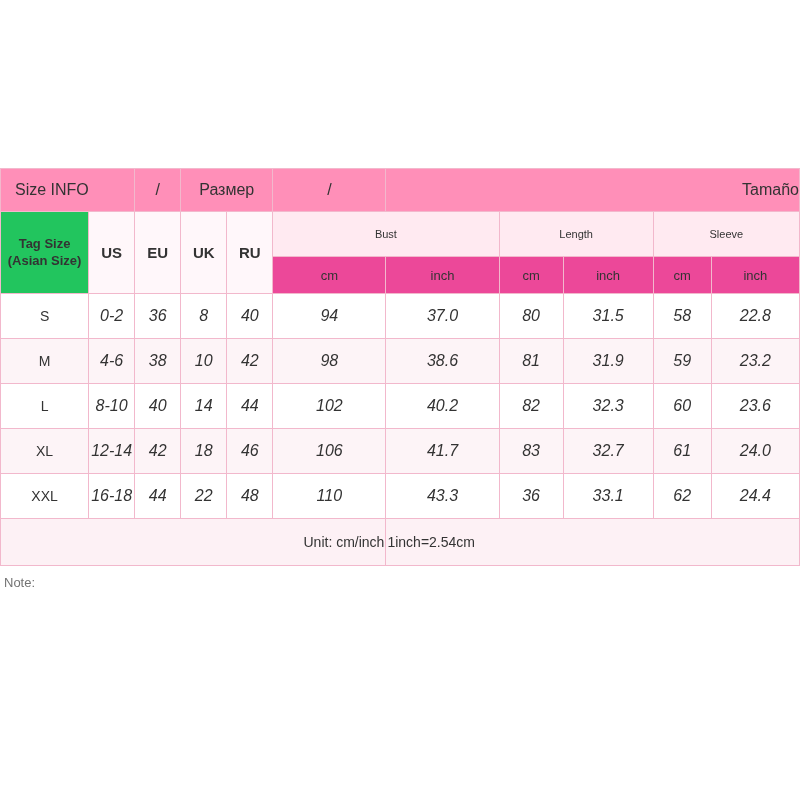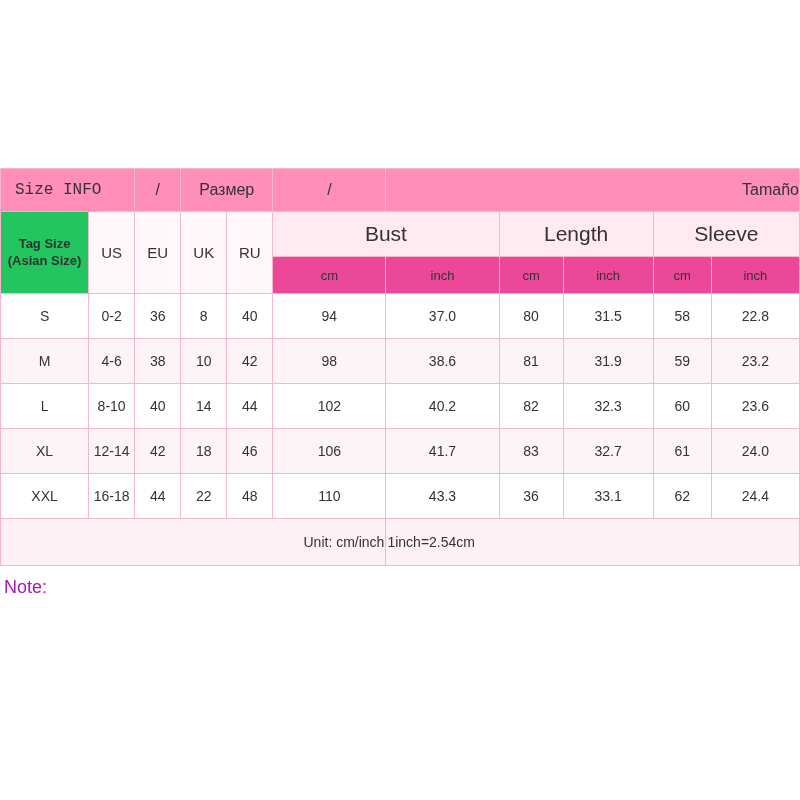--- a/index.html
+++ b/index.html
@@ -31,82 +31,83 @@
   
   .banner-row td {
     background: #ff8fb8;
     border: 1px solid #ff8fb8;
     height: 42px;
     color: #ffffff;
     font-size: 16px;
     font-weight: bold;
     padding: 0;
   }
-  .banner-row td.title-cell { text-align: left; padding-left: 14px; font-family: Liberation Mono, monospace; }
+  .banner-row td.title-cell { text-align: left; padding-left: 14px; }
   .banner-row td.sep { font-weight: normal; }
 
   
   .group-row td {
     background: #ffeaf1;
     height: 42px;
-    font-size: 21px;
+    font-size: 11px;
     font-weight: bold;
     color: #222222;
   }
   .group-row td.tag-cell {
     background: #22c55e;
     font-size: 13px;
     font-weight: bold;
     line-height: 1.25;
   }
   .group-row td.unit-head {
     background: #fff7fa;
     font-size: 15px;
-    font-weight: normal;
+    font-weight: bold;
   }
   
   .unit-row td {
     background: #ec4899;
     height: 34px;
     font-size: 13px;
     color: #333333;
   }
   
   .data-row td {
     height: 42px;
     font-size: 14px;
     background: #ffffff;
   }
   .data-row.alt td {
     background: #fdf4f7;
   }
   .data-row td.metric {
-    font-size: 14px;
+    font-size: 16px;
+    font-style: italic;
   }
   .data-row td.tagsize {
     font-size: 14px;
   }
   
   .footer-row td {
     background: #fdf1f5;
     height: 44px;
     font-size: 14px;
     color: #333333;
     border: 1px solid #f2b8cc;
   }
   .footer-row td.left-unit { text-align: right; }
   .footer-row td.right-unit { text-align: left; }
 
   .note-box {
     width: 800px;
     box-sizing: border-box;
     padding: 8px 4px 10px 4px;
-    font-size: 18px;
+    font-size: 13px;
     line-height: 1.45;
-    color: #a21caf;
+    color: #737373;
     background: #ffffff;
   }
   .note-box .note-title { display: block; }
   .note-box .note-body { display: block; }
 </style>
 </head>
 <body>
 
 <div id="chart-wrap">
   <table class="size-table">

